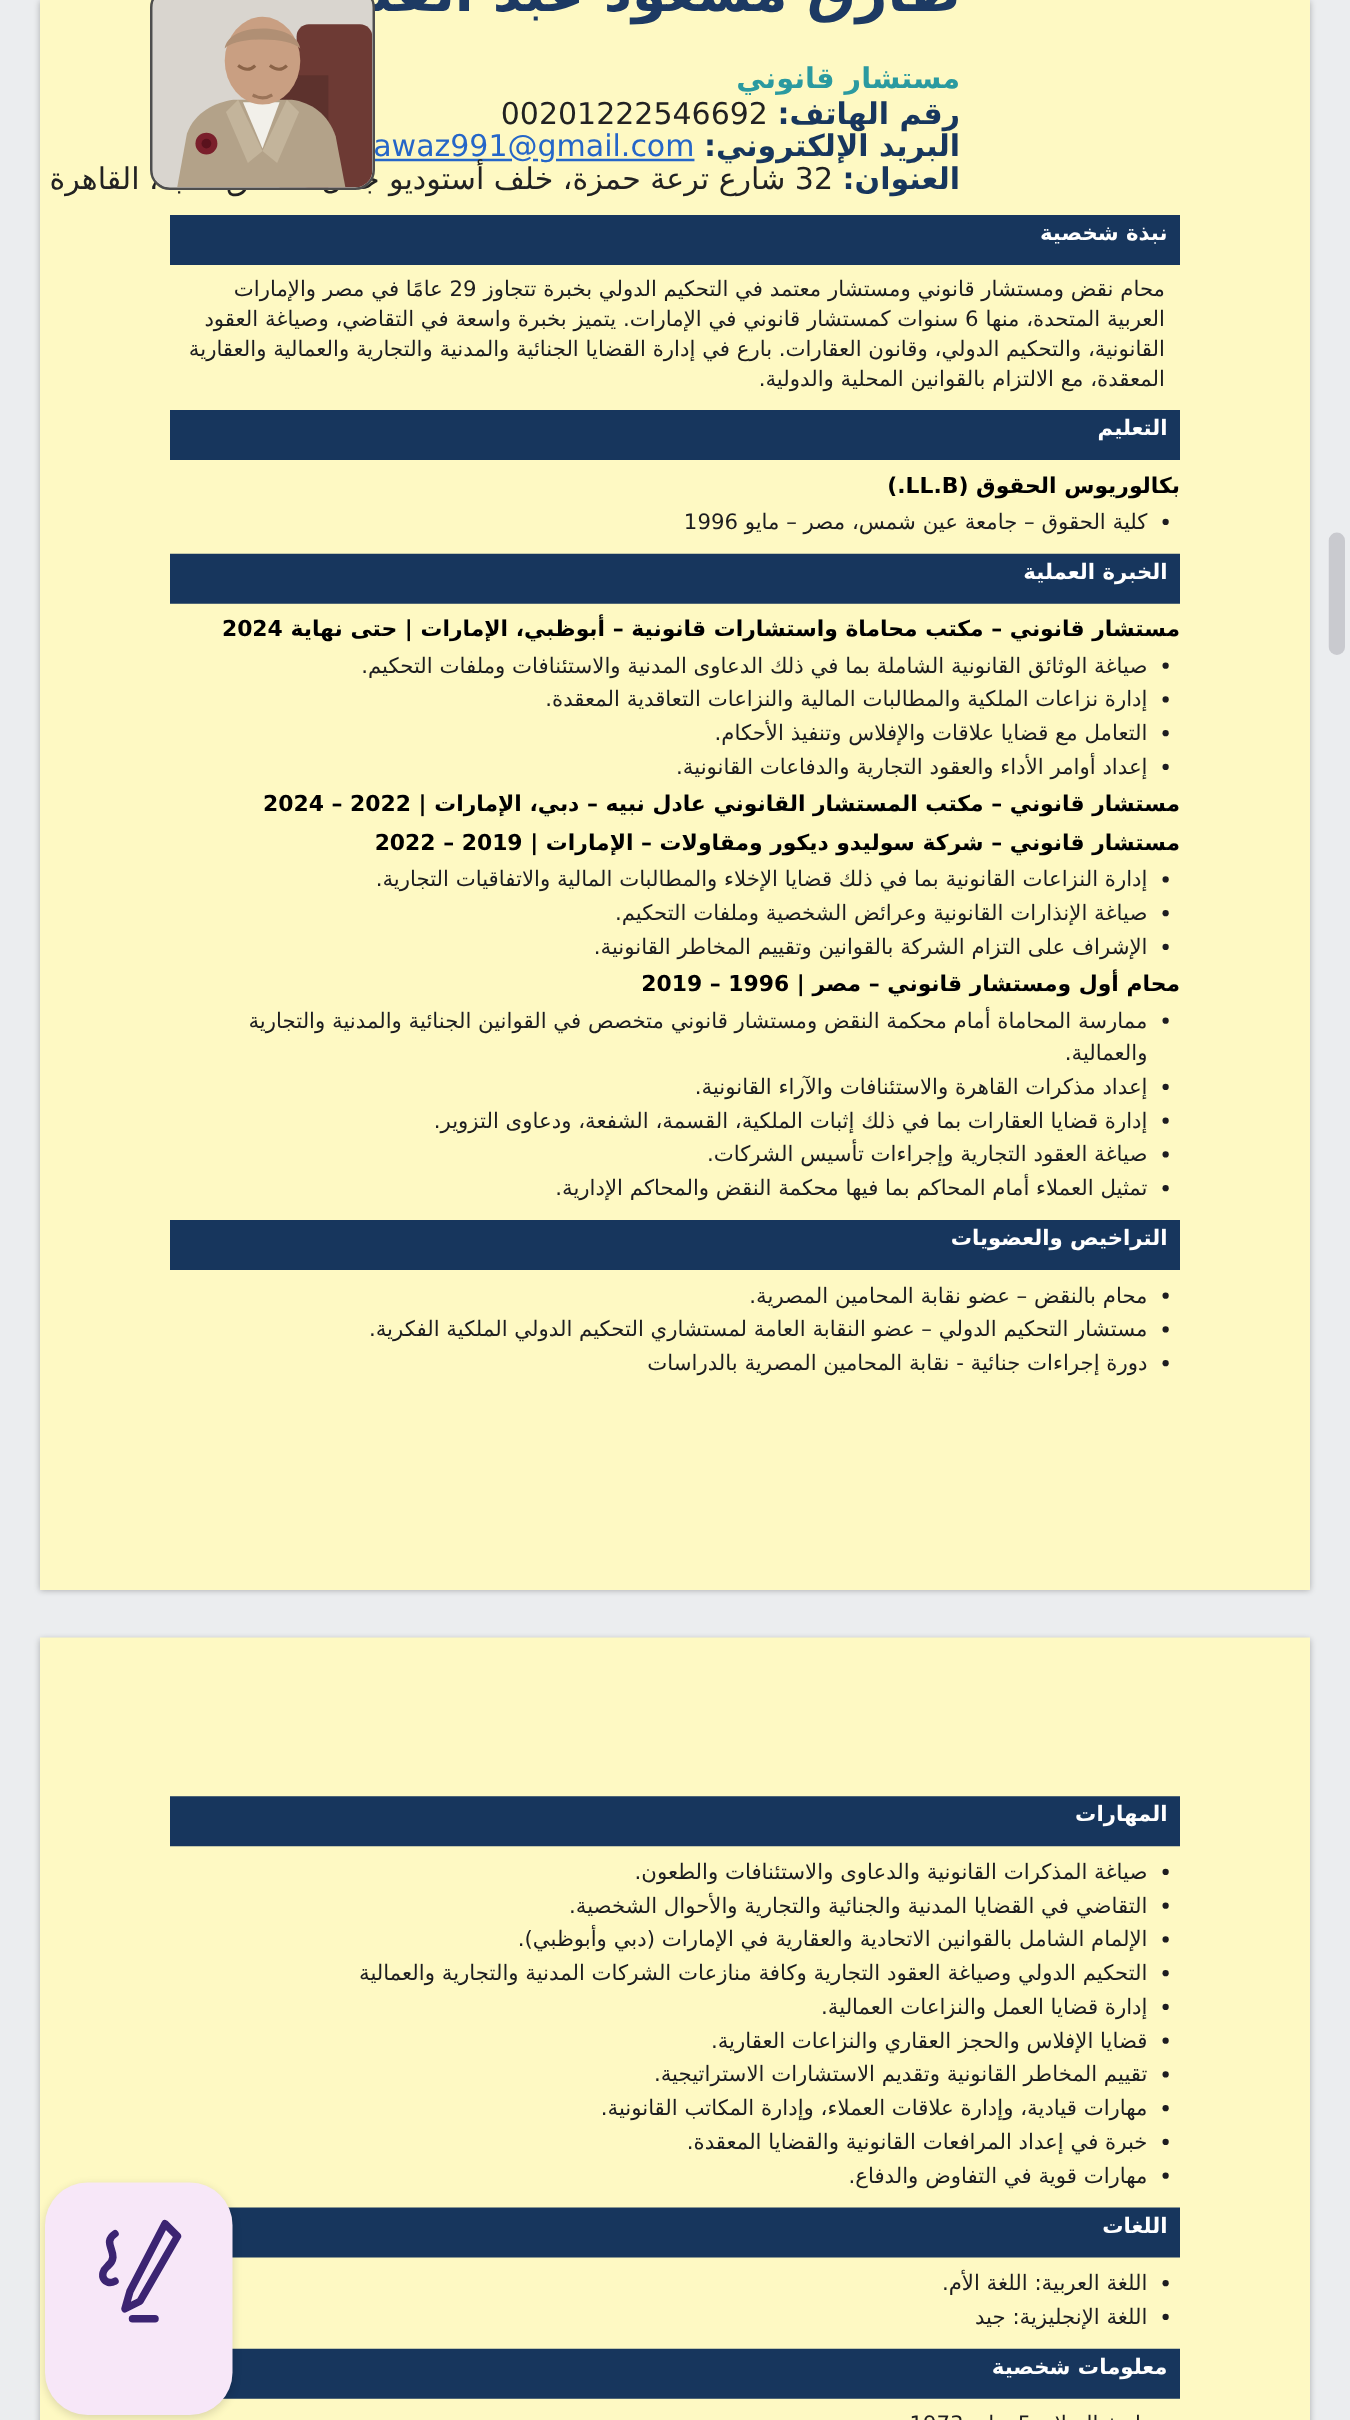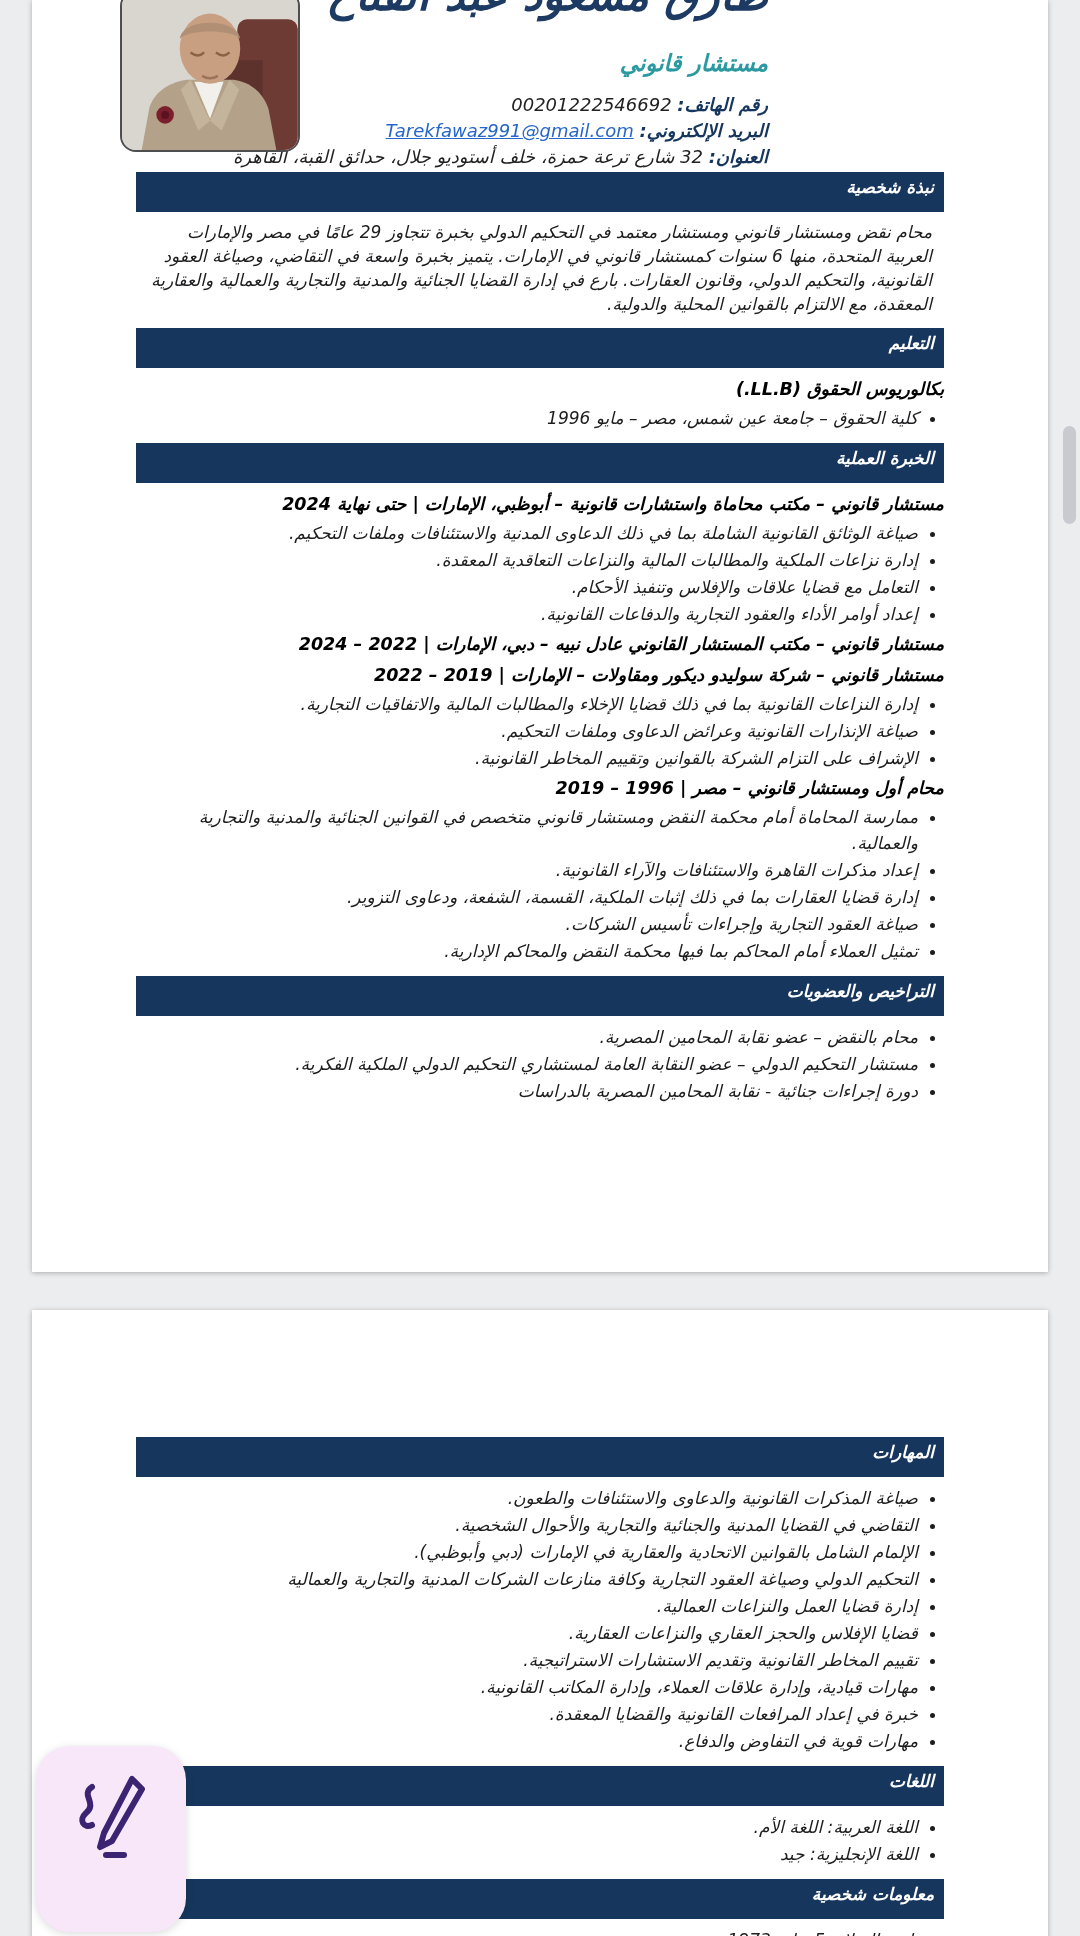--- a/index.html
+++ b/index.html
@@ -4,23 +4,22 @@
 <style>
   * { box-sizing: border-box; }
   html,body { margin:0; padding:0; }
   body {
     width:1080px; height:1936px; overflow:hidden; position:relative;
     background:#ebedef;
     font-family:"DejaVu Sans", sans-serif;
     -webkit-font-smoothing:antialiased;
   }
   .page {
-    position:absolute; left:32px; width:1016px; background:#ffffff;
+    position:absolute; left:32px; width:1016px; background:#fef9c3;
     box-shadow:0 1px 5px rgba(0,0,0,.28);
-    font-style:italic;
   }
   .page-1 { top:0; height:1272px; }
   .page-2 { top:1310px; height:700px; }
   .content {
     direction:rtl; text-align:right; color:#1d1d1f;
     font-size:17px; padding:0 104px;
   }
   .page-1 .content { padding-top:172px; }
   .page-2 .content { padding-top:127px; }
 
@@ -29,21 +28,21 @@
     position:absolute; left:88px; top:-10px; width:180px; height:162px;
     border:2px solid #4e4e4e; border-radius:16px; overflow:hidden; background:#d8d4ce;
     z-index:2;
   }
   .photo-frame svg { display:block; width:100%; height:100%; }
   .header-text {
     position:absolute; top:-30px; right:280px; direction:rtl; text-align:right; z-index:1;
   }
   .name { font-size:44px; line-height:50px; font-weight:bold; color:#1d3a63; white-space:nowrap; }
   .role { font-size:23px; line-height:30px; font-weight:bold; color:#2b9aa0; margin-top:28px; }
-  .contact { margin-top:14px; font-size:18px; line-height:26px; color:#222; }
+  .contact { font-size:24px; line-height:26px; color:#222; }
   .contact .label { font-weight:bold; color:#17365d; }
   .email-link { color:#2566c8; text-decoration:underline; cursor:pointer; }
 
   
   .sec-bar {
     background:#17365d; color:#fff; height:40px; line-height:30px;
     font-weight:bold; font-size:17px; padding:0 10px; margin:12px 0 8px 0;
   }
   .content > .sec-bar:first-child { margin-top:0; }
   .summary-text { line-height:24px; margin:2px 12px 4px; }
@@ -121,21 +120,21 @@
       <li>إدارة نزاعات الملكية والمطالبات المالية والنزاعات التعاقدية المعقدة.</li>
       <li>التعامل مع قضايا علاقات والإفلاس وتنفيذ الأحكام.</li>
       <li>إعداد أوامر الأداء والعقود التجارية والدفاعات القانونية.</li>
     </ul>
 
     <div class="job-title">مستشار قانوني – مكتب المستشار القانوني عادل نبيه – دبي، الإمارات | 2022 – 2024</div>
 
     <div class="job-title">مستشار قانوني – شركة سوليدو ديكور ومقاولات – الإمارات | 2019 – 2022</div>
     <ul class="blist">
       <li>إدارة النزاعات القانونية بما في ذلك قضايا الإخلاء والمطالبات المالية والاتفاقيات التجارية.</li>
-      <li>صياغة الإنذارات القانونية وعرائض الدعاوى وملفات التحكيم.</li>
+      <li>صياغة الإنذارات القانونية وعرائض الشخصية وملفات التحكيم.</li>
       <li>الإشراف على التزام الشركة بالقوانين وتقييم المخاطر القانونية.</li>
     </ul>
 
     <div class="job-title">محام أول ومستشار قانوني – مصر | 1996 – 2019</div>
     <ul class="blist">
       <li>ممارسة المحاماة أمام محكمة النقض ومستشار قانوني متخصص في القوانين الجنائية والمدنية والتجارية والعمالية.</li>
       <li>إعداد مذكرات القاهرة والاستئنافات والآراء القانونية.</li>
       <li>إدارة قضايا العقارات بما في ذلك إثبات الملكية، القسمة، الشفعة، ودعاوى التزوير.</li>
       <li>صياغة العقود التجارية وإجراءات تأسيس الشركات.</li>
       <li>تمثيل العملاء أمام المحاكم بما فيها محكمة النقض والمحاكم الإدارية.</li>

